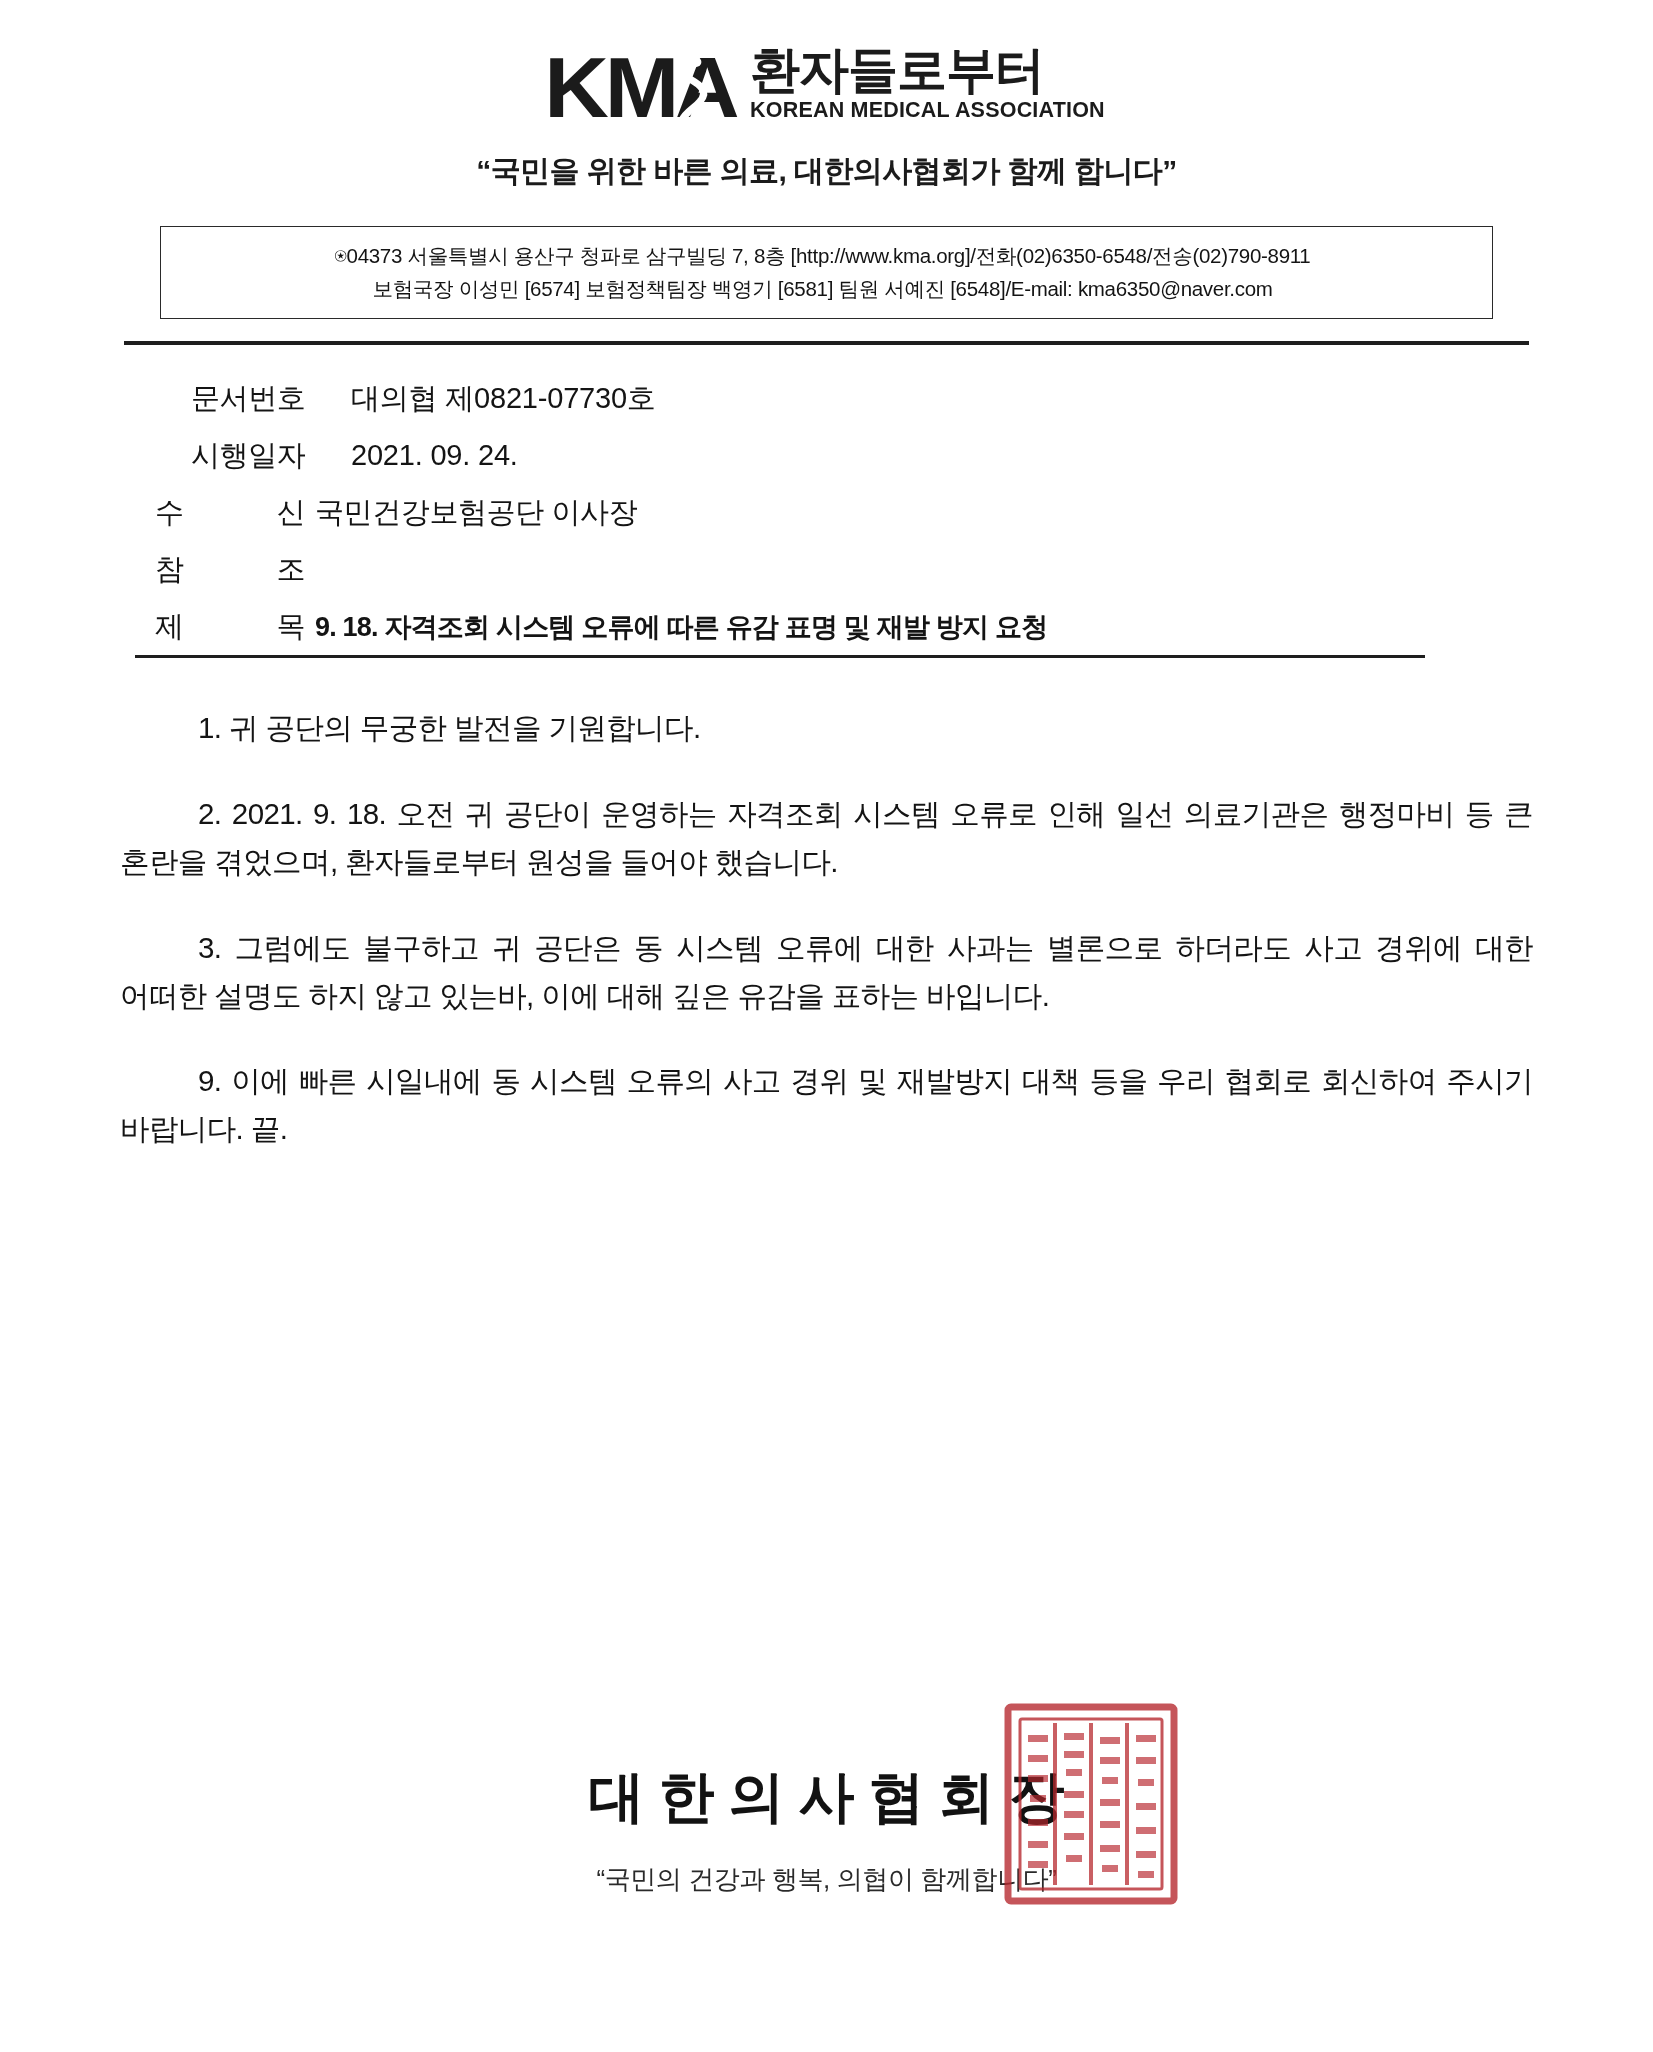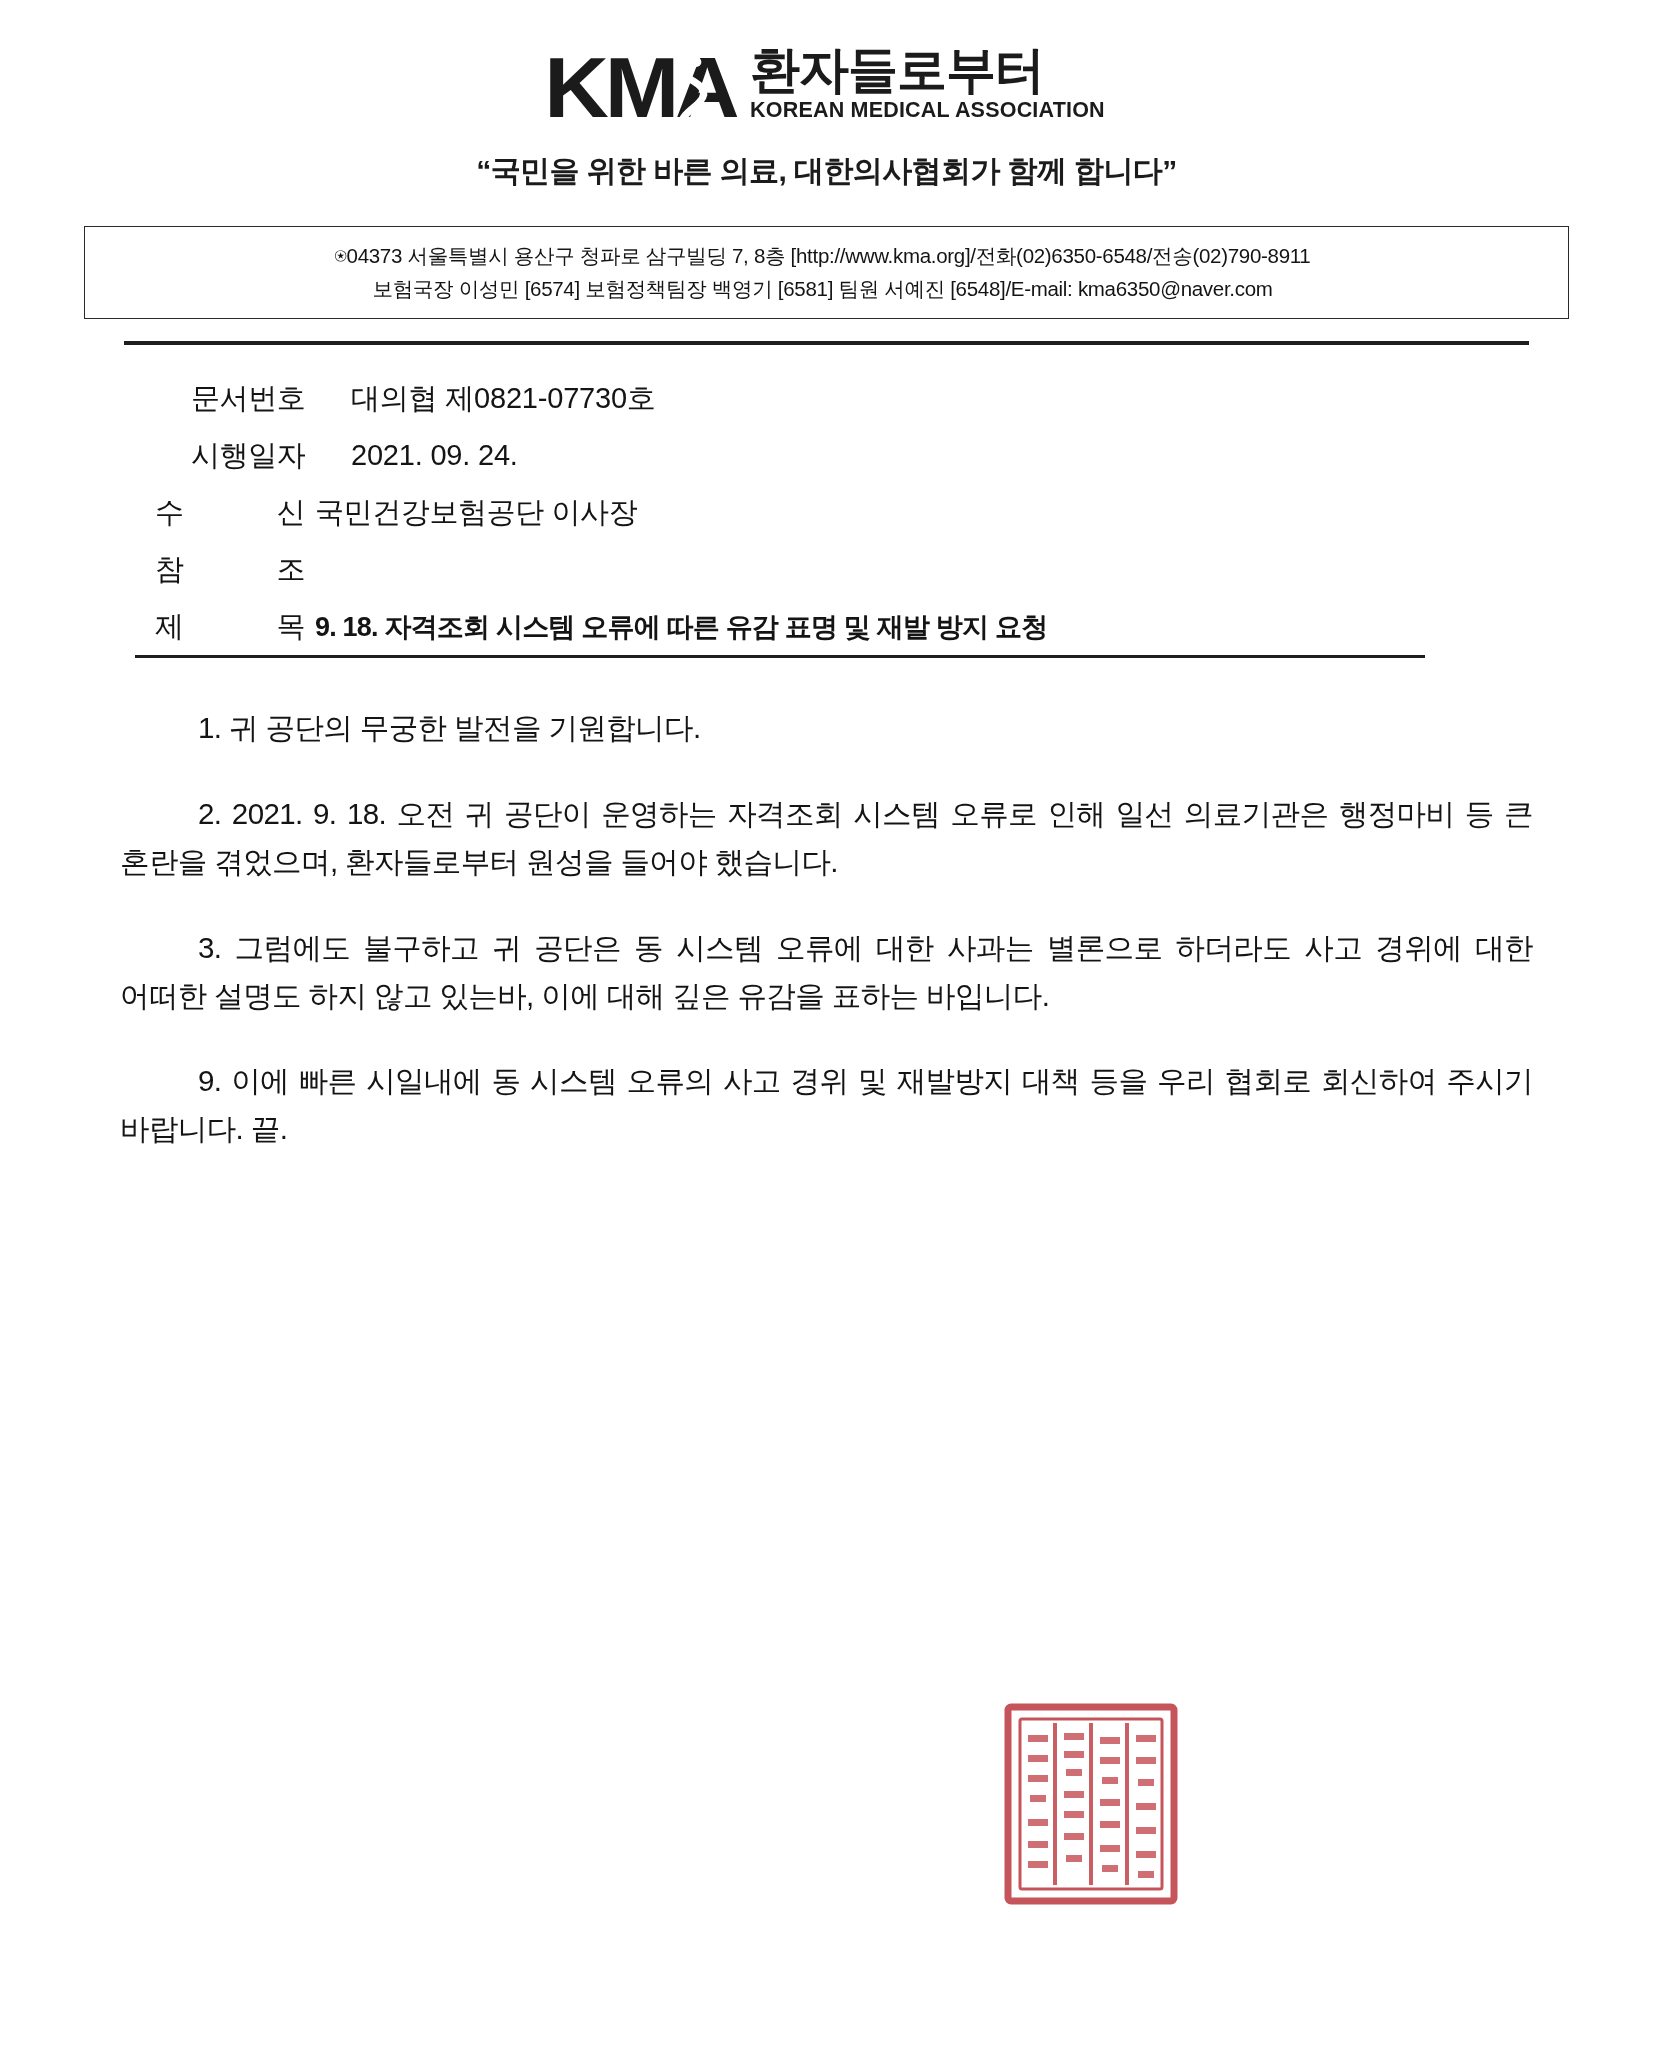--- a/index.html
+++ b/index.html
@@ -81,21 +81,21 @@
     margin-top: 22px;
     font-size: 30px;
     font-weight: bold;
     letter-spacing: -0.6px;
     color: #1b1b1b;
   }
 
   
   .addr-box {
     margin: 34px auto 0 auto;
-    width: 1485px;
+    width: 1333px;
     border: 1.6px solid #2a2a2a;
     box-sizing: border-box;
     padding: 12px 10px 13px 2px;
     text-align: center;
     line-height: 1.62;
   }
   .addr-line {
     font-size: 20.5px;
     letter-spacing: -0.3px;
     color: #141414;
@@ -285,20 +285,24 @@
 
   <div class="rule-subject"></div>
 
   <div class="body-text">
     <p class="para">1. 귀 공단의 무궁한 발전을 기원합니다.</p>
     <p class="para">2. 2021. 9. 18. 오전 귀 공단이 운영하는 자격조회 시스템 오류로 인해 일선 의료기관은 행정마비 등 큰 혼란을 겪었으며, 환자들로부터 원성을 들어야 했습니다.</p>
     <p class="para">3. 그럼에도 불구하고 귀 공단은 동 시스템 오류에 대한 사과는 별론으로 하더라도 사고 경위에 대한 어떠한 설명도 하지 않고 있는바, 이에 대해 깊은 유감을 표하는 바입니다.</p>
     <p class="para">9. 이에 빠른 시일내에 동 시스템 오류의 사고 경위 및 재발방지 대책 등을 우리 협회로 회신하여 주시기 바랍니다. 끝.</p>
   </div>
 
+  <div class="signature">
+    <div class="sig-title">대한의사협회장</div>
+    <div class="sig-slogan">“국민의 건강과 행복, 의협이 함께합니다”</div>
+  </div>
 
   <div class="seal">
     <svg viewBox="0 0 182 210">
       <g stroke="#b7282e" fill="none" stroke-width="7" opacity="0.85">
         <rect x="8" y="8" width="166" height="194" rx="3"></rect>
         <rect x="20" y="20" width="142" height="170" rx="2" stroke-width="3"></rect>
       </g>
       <g stroke="#b7282e" stroke-width="4" opacity="0.8">
         <line x1="55" y1="24" x2="55" y2="186"></line>
         <line x1="91" y1="24" x2="91" y2="186"></line>

